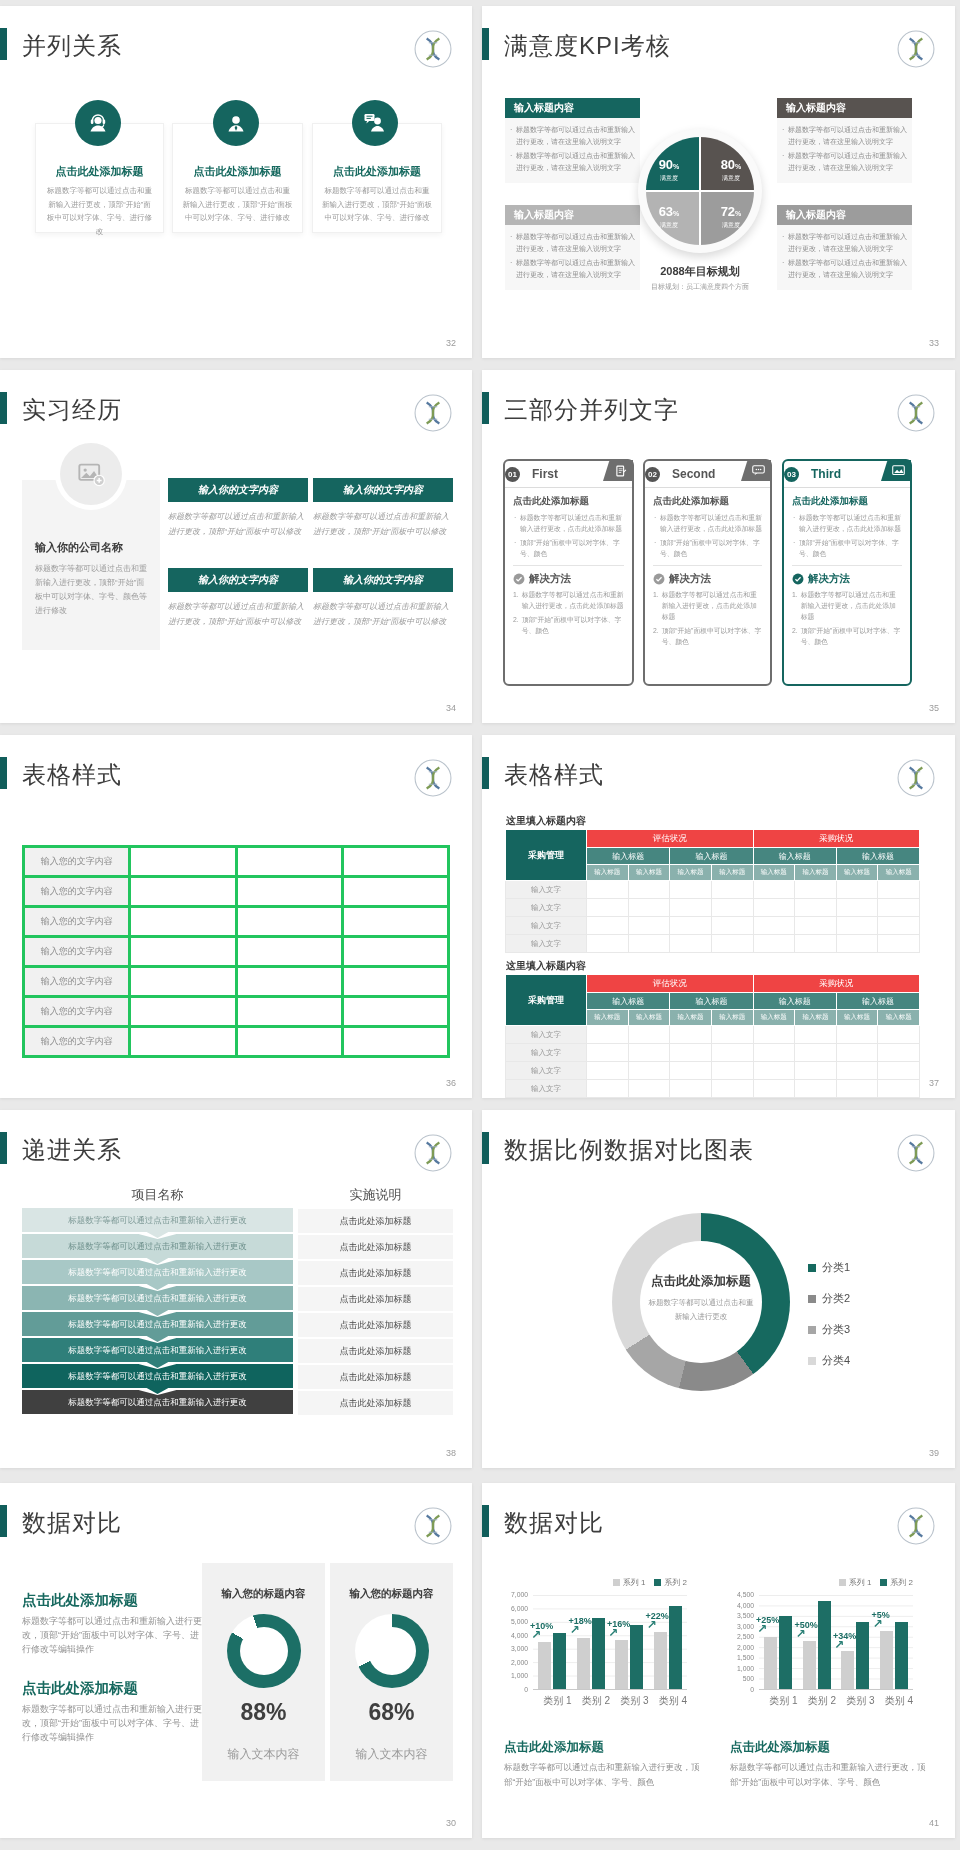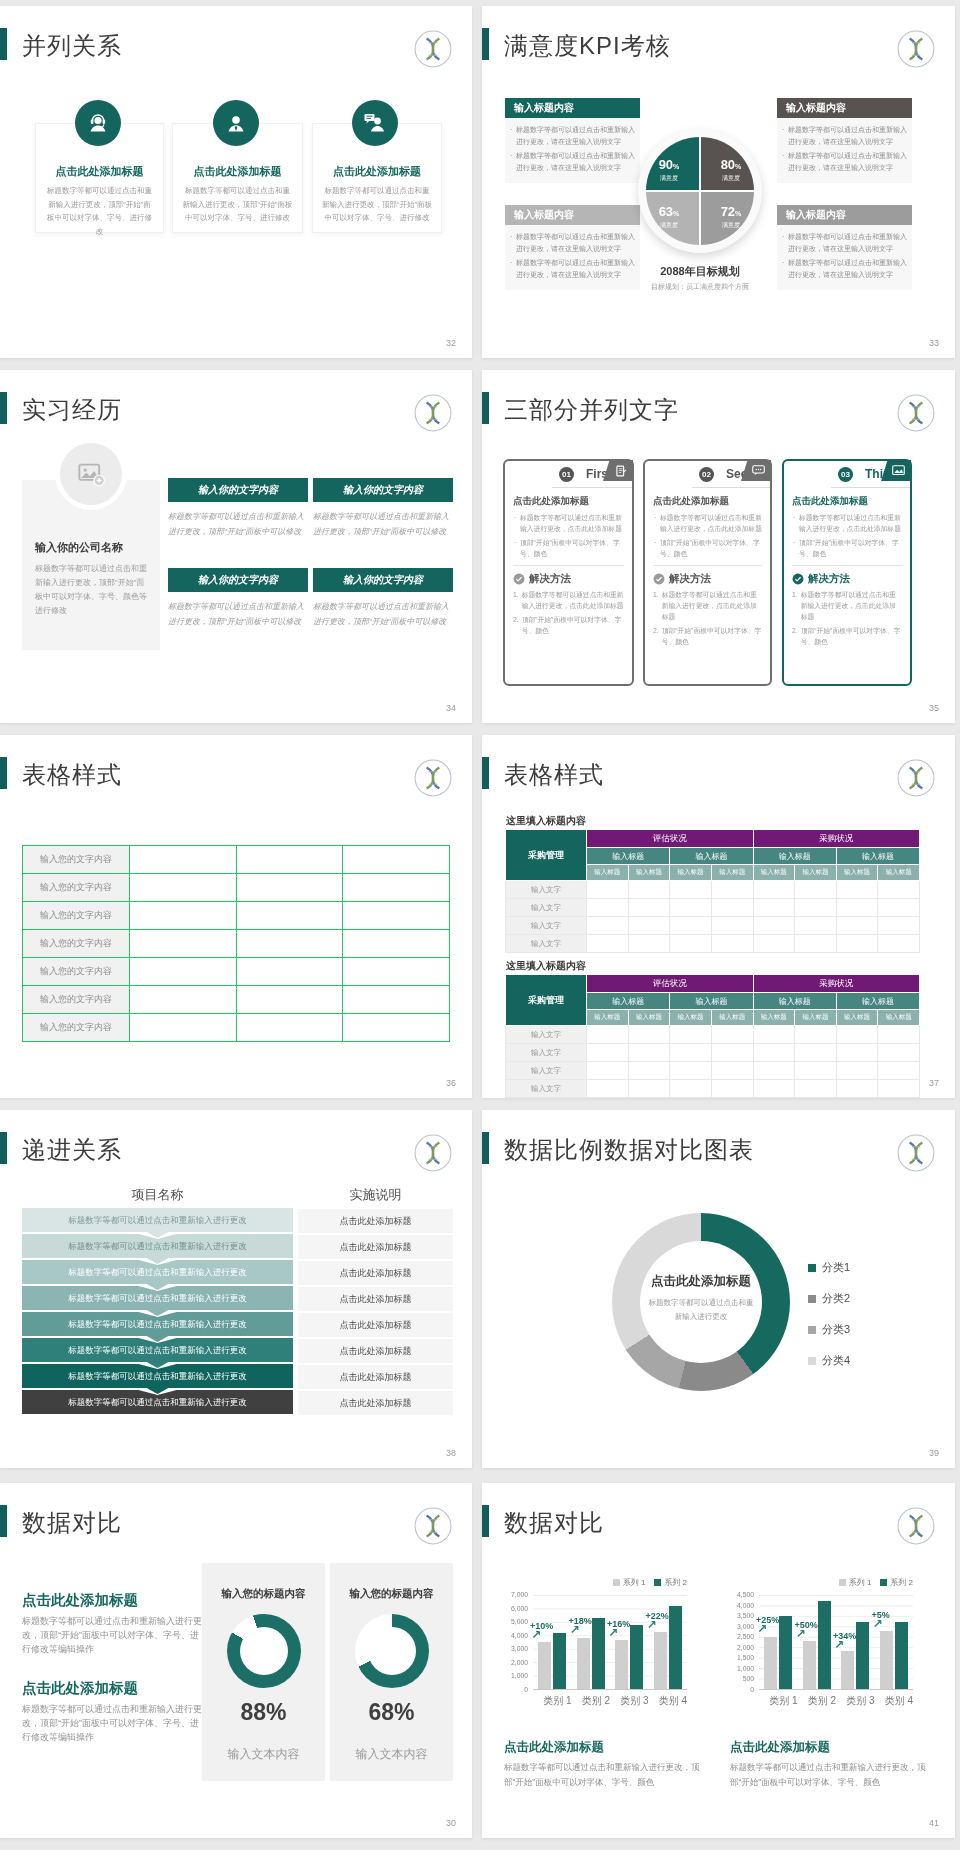--- a/index.html
+++ b/index.html
@@ -41,47 +41,47 @@
   .circ34{position:absolute;left:60px;top:73px;width:62px;height:62px;border-radius:50%;background:#ececec;box-shadow:0 0 0 5px #fff;display:flex;align-items:center;justify-content:center;}
   .comp34{position:absolute;left:35px;top:170px;font-size:11px;font-weight:bold;color:#3d3d3d;}
   .cb34{position:absolute;left:35px;top:192px;width:112px;font-size:8px;line-height:14px;color:#9a9a9a;}
   .blk34{position:absolute;width:140px;font-style:italic;}
   .blk34 .hd{height:24px;line-height:24px;background:#15655f;color:#fff;font-size:10px;font-weight:bold;text-align:center;}
   .blk34 .bd{margin-top:8px;font-size:8px;line-height:14.5px;color:#9a9a9a;}
 
   
   .card35{position:absolute;top:89px;width:131px;height:227px;background:#fff;border:2px solid #6e6e6e;border-radius:6px;box-sizing:border-box;}
   .card35.teal{border-color:#15655f;}
-  .h35{position:relative;height:26px;border-bottom:1px solid #dcdcdc;display:flex;align-items:center;padding-left:7px;gap:12px;margin-left:47px;}
+  .h35{position:relative;height:26px;border-bottom:1px solid #dcdcdc;display:flex;align-items:center;gap:12px;}
   .num35{width:15px;height:15px;border-radius:50%;background:#555;color:#fff;font-size:8px;font-weight:bold;display:flex;align-items:center;justify-content:center;flex:0 0 15px;}
   .teal .num35{background:#15655f;}
   .name35{font-size:12px;font-weight:bold;color:#555;}
   .teal .name35{color:#15655f;}
   .tab35{position:absolute;right:-1px;top:-1px;width:30px;height:21px;background:#6e6e6e;clip-path:polygon(22% 0,100% 0,100% 100%,0 100%);display:flex;align-items:center;justify-content:center;padding-left:5px;box-sizing:border-box;}
   .teal .tab35{background:#15655f;}
   .bd35{padding:5px 8px 0;}
   .hd35{font-size:9.5px;font-weight:bold;color:#555;margin:2px 0 4px;}
   .teal .hd35{color:#15655f;}
   .bu35{position:relative;padding-left:7px;font-size:6.8px;line-height:11px;color:#9a9a9a;margin-bottom:3px;}
   .bu35:before{content:"·";position:absolute;left:1px;top:0;}
   .sol35{border-top:1px solid #e4e4e4;margin-top:6px;padding-top:6px;display:flex;gap:4px;align-items:center;}
   .solt35{font-size:10.5px;font-weight:bold;color:#555;}
   .teal .solt35{color:#15655f;}
   .st35{display:flex;gap:3px;font-size:6.8px;line-height:11px;color:#9a9a9a;margin-top:3px;}
 
   
   .t36{position:absolute;left:22px;top:110px;width:428px;border-collapse:collapse;table-layout:fixed;}
   .t36 th{height:28px;background:#15655f;color:#fff;font-size:10px;font-weight:bold;}
-  .t36 td{height:25px;border:1px solid #22c55e;font-size:9px;color:#8f8f8f;text-align:center;}
+  .t36 td{height:25px;border:3px solid #22c55e;font-size:9px;color:#8f8f8f;text-align:center;}
   .t36 td.lab{background:#f1f1f1;}
   .lb37{position:absolute;left:24px;font-size:10px;font-weight:bold;color:#3b3b3b;}
   .t37{position:absolute;left:23px;width:415px;border-collapse:collapse;table-layout:fixed;}
   .t37 th{border:1px solid #fff;color:#fff;font-weight:normal;}
   .t37 .corner{background:#15655f;font-size:9px;font-weight:bold;width:78px;}
-  .t37 .grp{background:#701a75;font-size:8.5px;height:15px;}
+  .t37 .grp{background:#ef4444;font-size:8.5px;height:15px;}
   .t37 .sub{background:#468680;font-size:8px;height:14px;}
   .t37 .sub2{background:#8ab1ad;font-size:6.5px;height:13px;}
   .t37 td{height:15px;border:1px solid #e8e8e8;font-size:7.5px;color:#999;text-align:center;}
   .t37 td.lab{background:#f0f0f0;}
 
   
   .hdr38{position:absolute;top:76px;font-size:13px;color:#4f4f4f;text-align:center;}
   .bars38{position:absolute;left:22px;top:98px;width:271px;}
   .chev{height:30px;margin-bottom:-4px;line-height:24px;text-align:center;font-size:8.5px;
         clip-path:polygon(0 0,43% 0,50% 5px,57% 0,100% 0,100% 24px,54% 24px,50% 30px,46% 24px,0 24px);}

